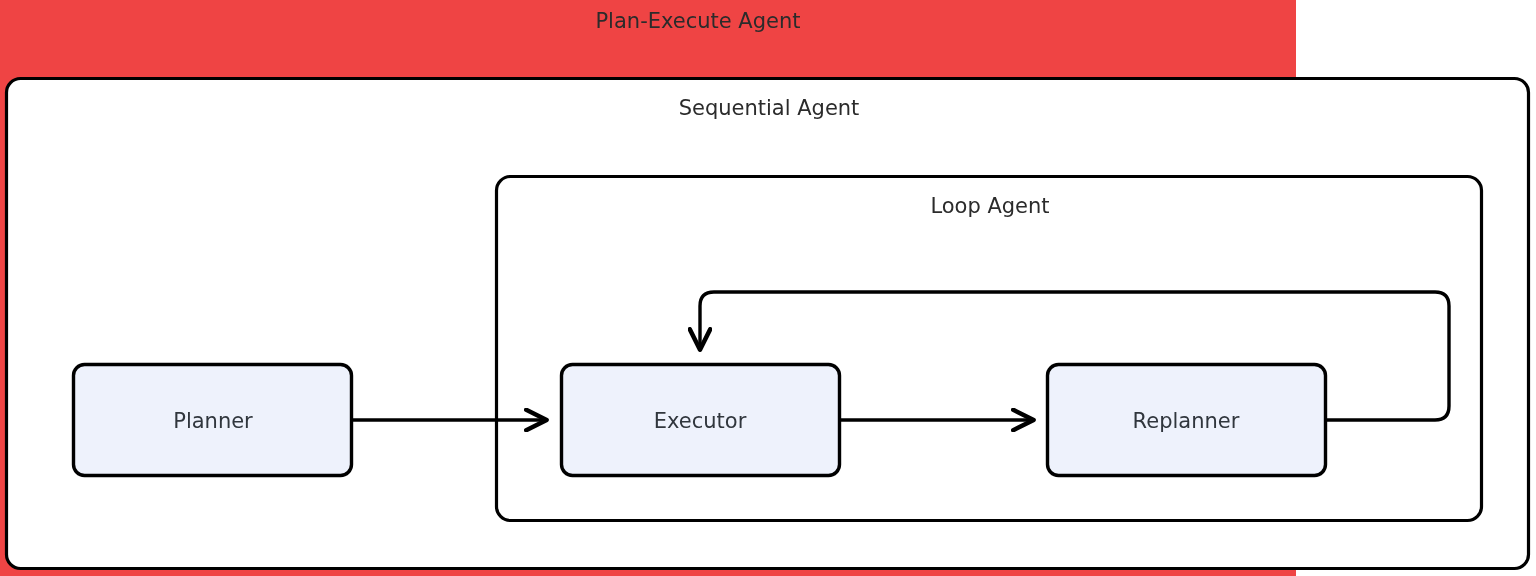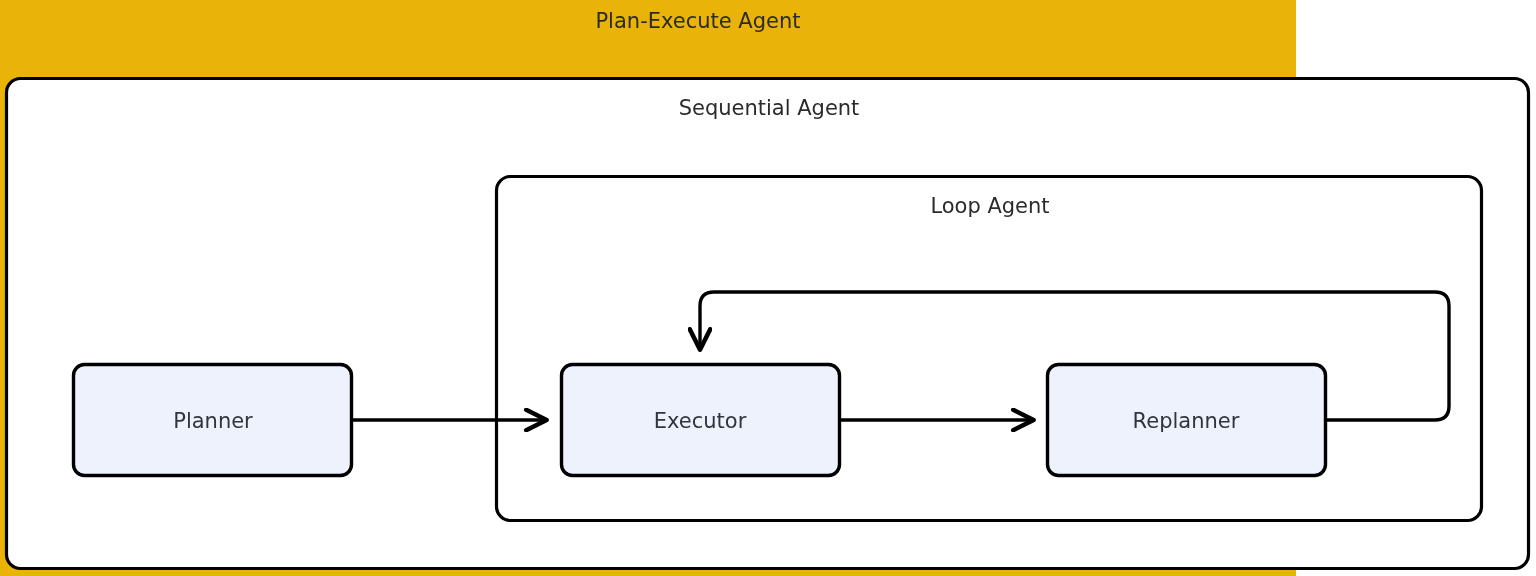--- a/index.html
+++ b/index.html
@@ -12,21 +12,21 @@
     width: 1536px;
     height: 576px;
     font-family: "DejaVu Sans", "Liberation Sans", sans-serif;
     color: #24292f;
     overflow: hidden;
   }
   #stage {
     position: relative;
     width: 1296px;
     height: 576px;
-    background: #eab308;
+    background: #ef4444;
   }
   svg.diagram {
     position: absolute;
     left: 0;
     top: 0;
     width: 1536px;
     height: 576px;
     display: block;
   }
   .diagram-title {

